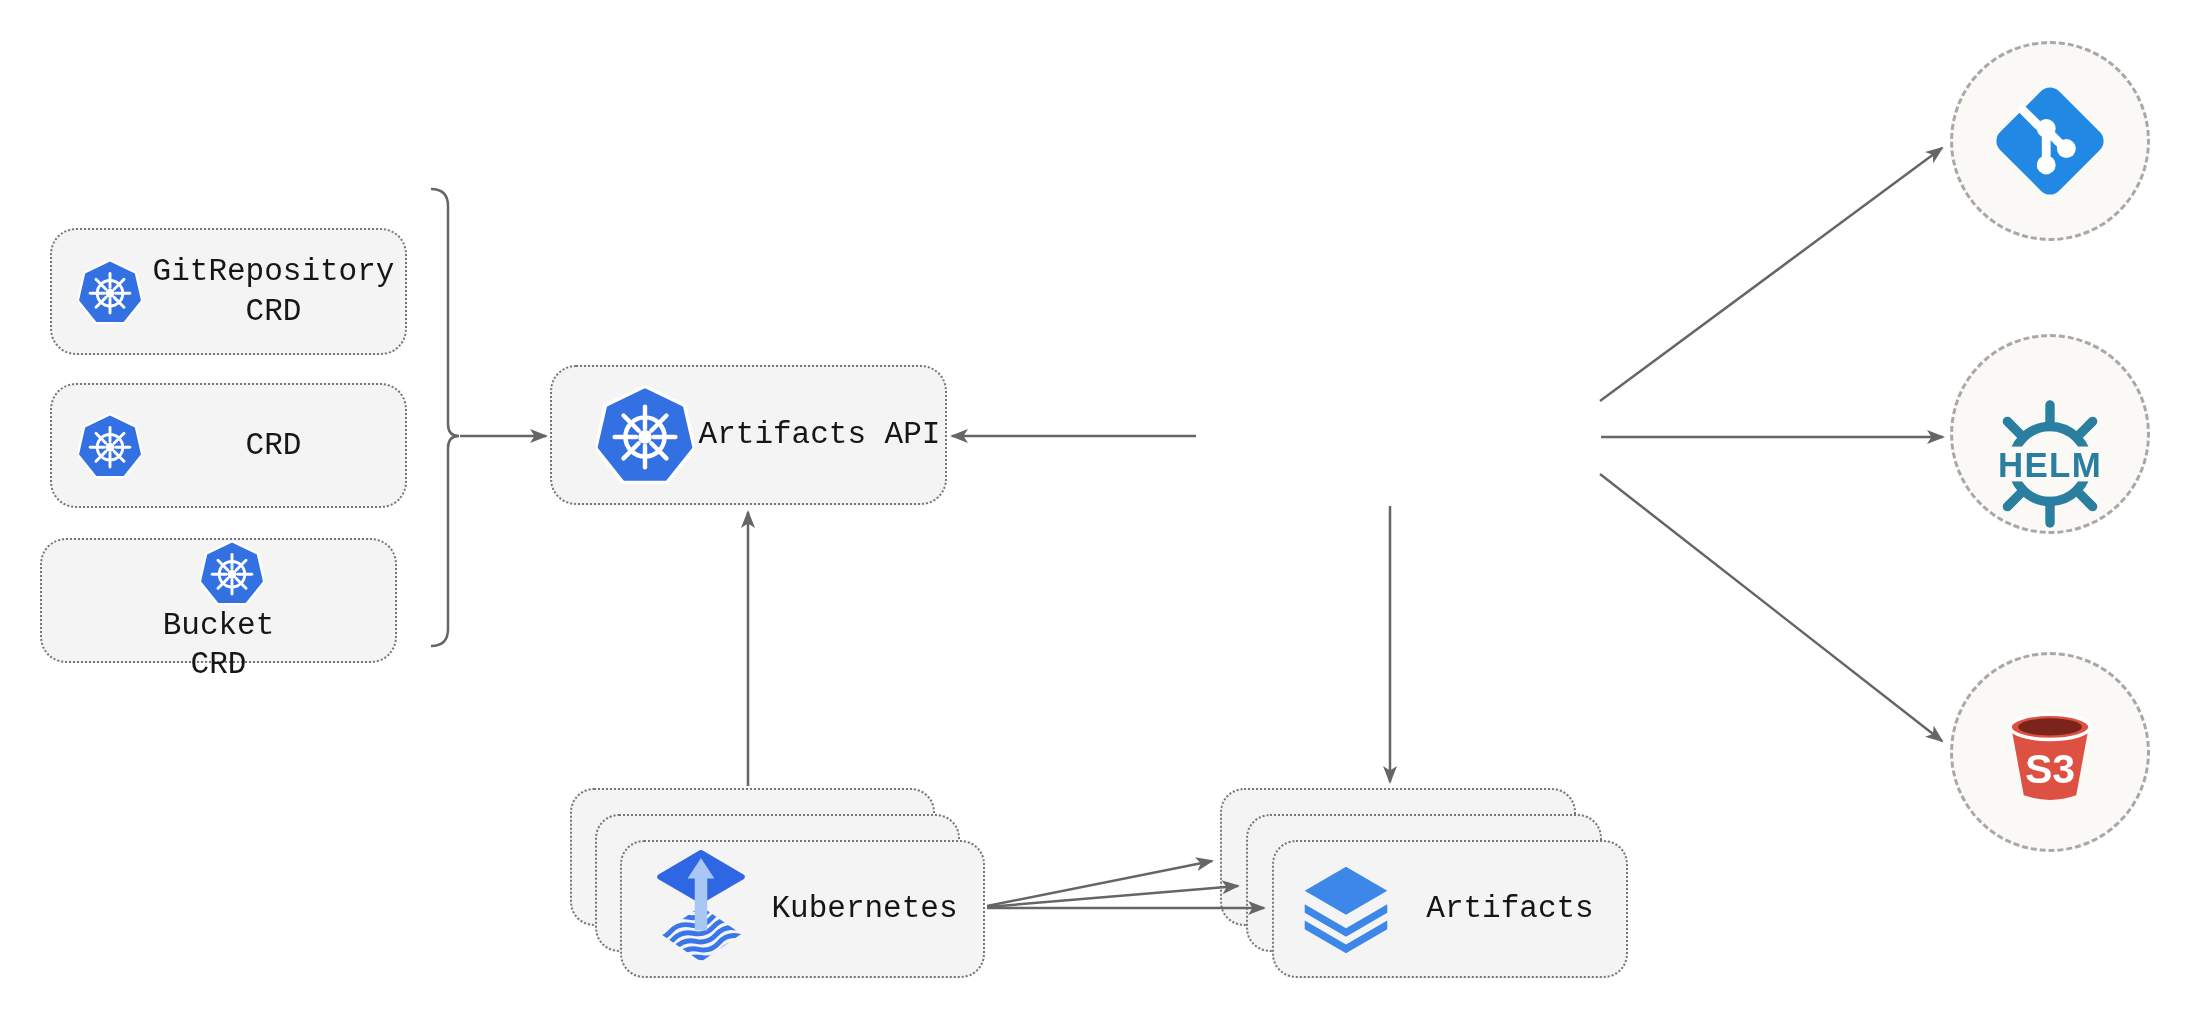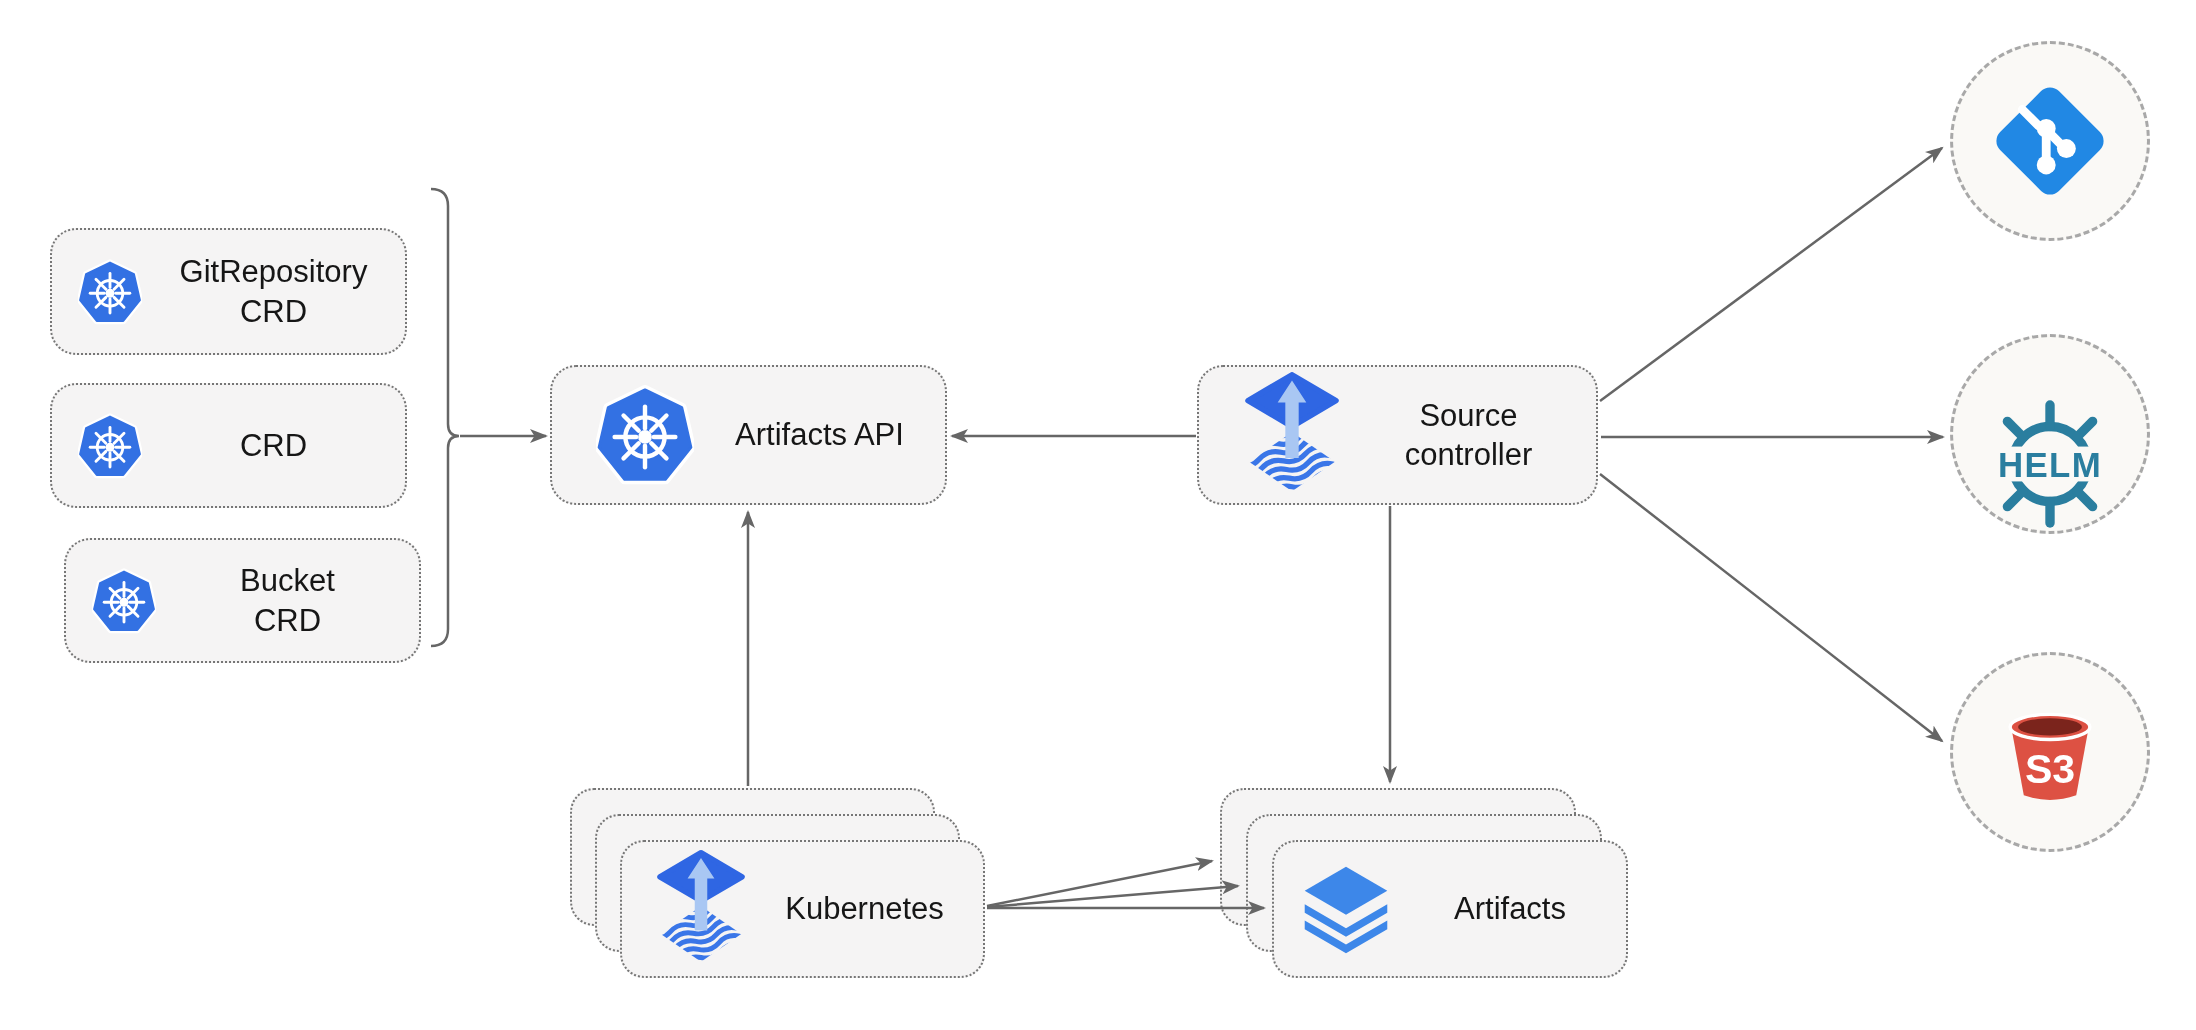--- a/index.html
+++ b/index.html
@@ -7,21 +7,21 @@
     --circle-fill:#faf9f6; --circle-border:#a8a8a8; --connector:#666666;
     --text:#161616; --kubernetes-blue:#3371e3; --flux-blue:#2f66e3;
     --flux-arrow-light:#a9c7f3; --flux-wave-blue:#3a76e8; --git-blue:#2188e4;
     --helm-teal:#2a7e9f; --s3-red:#dd5143; --s3-dark:#7b241c; --layers-blue:#3d87e9;
   }
   html,body{margin:0;padding:0;background:var(--background);}
   .canvas{position:relative;width:2196px;height:1030px;background:var(--background);
           overflow:hidden;font-family:"Liberation Sans","DejaVu Sans",sans-serif;}
   .node{position:absolute;box-sizing:border-box;background:var(--node-fill);
         border:2px dotted var(--node-border);border-radius:26px;
-        display:flex;align-items:center;}
+        display:flex;align-items:center;font-family:Liberation Mono, monospace;}
   .node-label{flex:1;text-align:center;font-size:31px;line-height:1.27;
               color:var(--text);white-space:nowrap;}
   .stack-box{position:absolute;box-sizing:border-box;background:var(--node-fill);
              border:2px dotted var(--node-border);border-radius:24px;}
   .circle{position:absolute;box-sizing:border-box;width:200px;height:200px;
           border-radius:50%;background:var(--circle-fill);
           border:3px dashed var(--circle-border);
           display:flex;align-items:center;justify-content:center;}
   .icon{flex:0 0 auto;display:block;}
   svg.connectors{position:absolute;left:0;top:0;width:2196px;height:1030px;
@@ -83,21 +83,21 @@
         <line x1="50" y1="43" x2="50" y2="21"></line>
           <line x1="56.4" y1="45.6" x2="71.9" y2="30.1"></line>
       </g>
       <circle cx="50" cy="52" r="7" style="fill:#ffffff"></circle>
     </svg>
     <div class="node-label">
         <div>CRD</div>
     </div>
   </div>
 
-  <div class="node" style="left:64px;top:538px;width:357px;height:125px;">
+  <div class="node" style="left:40px;top:538px;width:357px;height:125px;flex-direction:column;">
     <svg class="icon" style="width:64px;height:66px;margin-left:26px;" viewBox="0 0 100 100">
       <path d="M50 4 L87.5 22.1 L96.8 62.7 L70.8 95.3 L29.2 95.3 L3.2 62.7 L12.5 22.1 Z" style="fill:none;stroke:#ffffff;stroke-width:10;stroke-linejoin:round"></path>
       <path d="M50 4 L87.5 22.1 L96.8 62.7 L70.8 95.3 L29.2 95.3 L3.2 62.7 L12.5 22.1 Z" style="fill:var(--kubernetes-blue);stroke:var(--kubernetes-blue);stroke-width:3;stroke-linejoin:round"></path>
       <g style="stroke:#ffffff;stroke-width:4.5;stroke-linecap:round">
         <circle cx="50" cy="52" r="20" style="fill:none"></circle>
         <line x1="59" y1="52" x2="81" y2="52"></line>
           <line x1="56.4" y1="58.4" x2="71.9" y2="73.9"></line>
         <line x1="50" y1="61" x2="50" y2="83"></line>
           <line x1="43.6" y1="58.4" x2="28.1" y2="73.9"></line>
         <line x1="41" y1="52" x2="19" y2="52"></line>
@@ -126,41 +126,20 @@
         <line x1="41" y1="52" x2="19" y2="52"></line>
           <line x1="43.6" y1="45.6" x2="28.1" y2="30.1"></line>
         <line x1="50" y1="43" x2="50" y2="21"></line>
           <line x1="56.4" y1="45.6" x2="71.9" y2="30.1"></line>
       </g>
       <circle cx="50" cy="52" r="7" style="fill:#ffffff"></circle>
     </svg>
     <div class="node-label">Artifacts API</div>
   </div>
 
-  <div class="node" style="left:1197px;top:365px;width:401px;height:140px;">
-    <svg class="icon" style="width:98px;height:126px;margin-left:44px;" viewBox="0 0 100 132">
-      <path d="M50 3 L96 30 L50 57 L4 30 Z" style="fill:var(--flux-blue);stroke:var(--flux-blue);stroke-width:6;stroke-linejoin:round"></path>
-      <g clip-path="url(#flux-wave-clip)">
-        <g transform="rotate(-18 50 94)" style="stroke:var(--flux-wave-blue);stroke-width:5.5;fill:none">
-          <path d="M-30 62 q12 -7 24 0 t24 0 t24 0 t24 0 t24 0 t24 0 t24 0"></path>
-          <path d="M-30 71.5 q12 -7 24 0 t24 0 t24 0 t24 0 t24 0 t24 0 t24 0"></path>
-          <path d="M-30 81 q12 -7 24 0 t24 0 t24 0 t24 0 t24 0 t24 0 t24 0"></path>
-          <path d="M-30 90.5 q12 -7 24 0 t24 0 t24 0 t24 0 t24 0 t24 0 t24 0"></path>
-          <path d="M-30 100 q12 -7 24 0 t24 0 t24 0 t24 0 t24 0 t24 0 t24 0"></path>
-          <path d="M-30 109.5 q12 -7 24 0 t24 0 t24 0 t24 0 t24 0 t24 0 t24 0"></path>
-          <path d="M-30 119 q12 -7 24 0 t24 0 t24 0 t24 0 t24 0 t24 0 t24 0"></path>
-        </g>
-      </g>
-      <path d="M50 9 L65 32 L57 32 L57 90 L43 90 L43 32 L35 32 Z" style="fill:var(--flux-arrow-light)"></path>
-    </svg>
-    <div class="node-label">
-      <div>Source</div>
-        <div>controller</div>
-    </div>
-  </div>
 
   <div class="circle" style="left:1950px;top:41px;">
     <svg class="icon" style="width:126px;height:126px;" viewBox="0 0 100 100">
       <rect x="17" y="17" width="66" height="66" rx="10" transform="rotate(45 50 50)" style="fill:var(--git-blue)"></rect>
       <g style="stroke:#ffffff;stroke-width:7;stroke-linecap:round">
         <line x1="28" y1="25" x2="41" y2="38"></line>
         <line x1="47" y1="44" x2="47" y2="64"></line>
         <line x1="50" y1="44" x2="60" y2="54"></line>
       </g>
       <circle cx="47" cy="40" r="7.5" style="fill:#ffffff"></circle>

